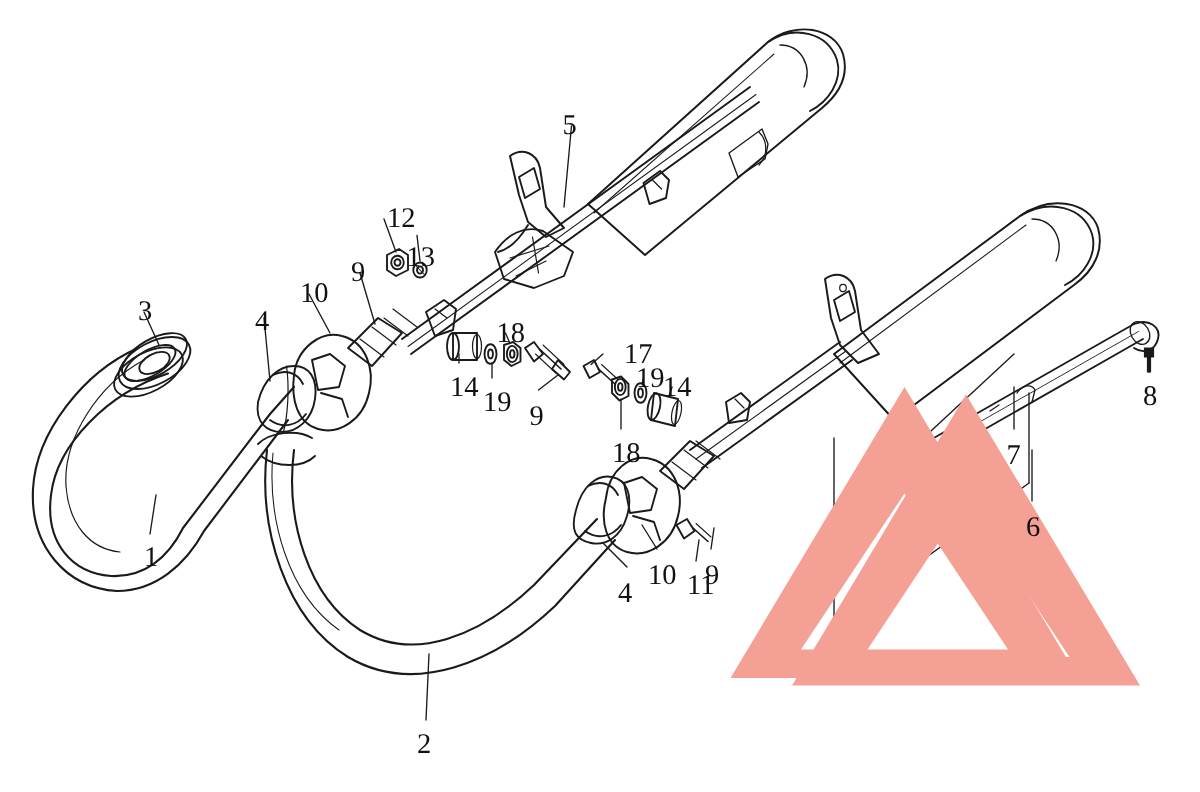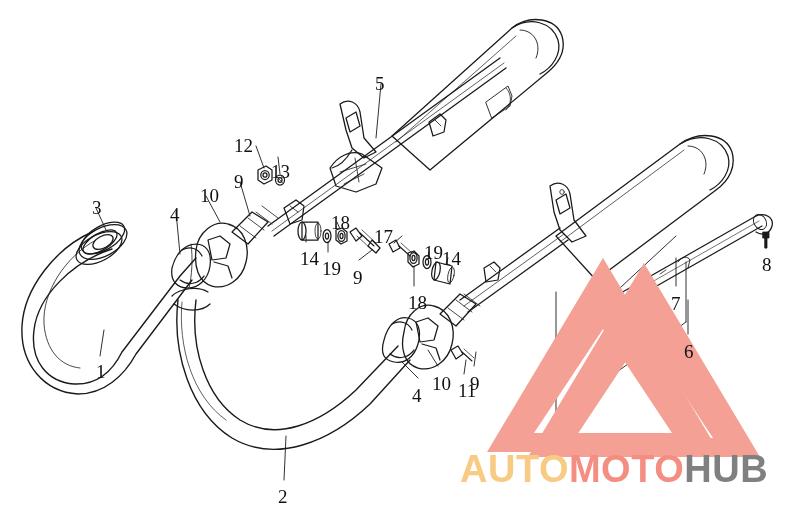--- a/index.html
+++ b/index.html
@@ -229,41 +229,38 @@
     <g fill="#F4A094">
 
       <path d="M644,263 L 760,457 L 528,457 Z
                M644,334 L 713,438 L 575,438 Z" fill-rule="evenodd"></path>
 
       <path d="M603,258 L 719,452 L 487,452 Z
                M603,329 L 672,433 L 534,433 Z" fill-rule="evenodd"></path>
     </g>
   </svg>
 
-  <div class="wm-text">
-    <span style="color:#F7CB83">AUTO</span><span style="color:#F48E82">MOTO</span><span style="color:#808080">HUB</span>
-  </div>
 
   <div class="callout" style="left:96px;top:362px">1</div>
   <div class="callout" style="left:278px;top:487px">2</div>
   <div class="callout" style="left:92px;top:198px">3</div>
   <div class="callout" style="left:170px;top:205px">4</div>
   <div class="callout" style="left:375px;top:74px">5</div>
   <div class="callout" style="left:684px;top:342px">6</div>
   <div class="callout" style="left:671px;top:294px">7</div>
   <div class="callout" style="left:762px;top:255px">8</div>
   <div class="callout" style="left:234px;top:172px">9</div>
   <div class="callout" style="left:200px;top:186px">10</div>
   <div class="callout" style="left:458px;top:381px">11</div>
-  <div class="callout" style="left:234px;top:136px">12</div>
+  <div class="callout" style="left:258px;top:136px">12</div>
   <div class="callout" style="left:271px;top:162px">13</div>
   <div class="callout" style="left:300px;top:249px">14</div>
   <div class="callout" style="left:442px;top:249px">14</div>
   <div class="callout" style="left:353px;top:268px">9</div>
-  <div class="callout" style="left:374px;top:227px">17</div>
+  <div class="callout" style="left:416px;top:227px">17</div>
   <div class="callout" style="left:331px;top:213px">18</div>
   <div class="callout" style="left:322px;top:259px">19</div>
   <div class="callout" style="left:408px;top:293px">18</div>
   <div class="callout" style="left:424px;top:243px">19</div>
   <div class="callout" style="left:470px;top:374px">9</div>
   <div class="callout" style="left:412px;top:386px">4</div>
   <div class="callout" style="left:432px;top:374px">10</div>
 
 </div>
 

